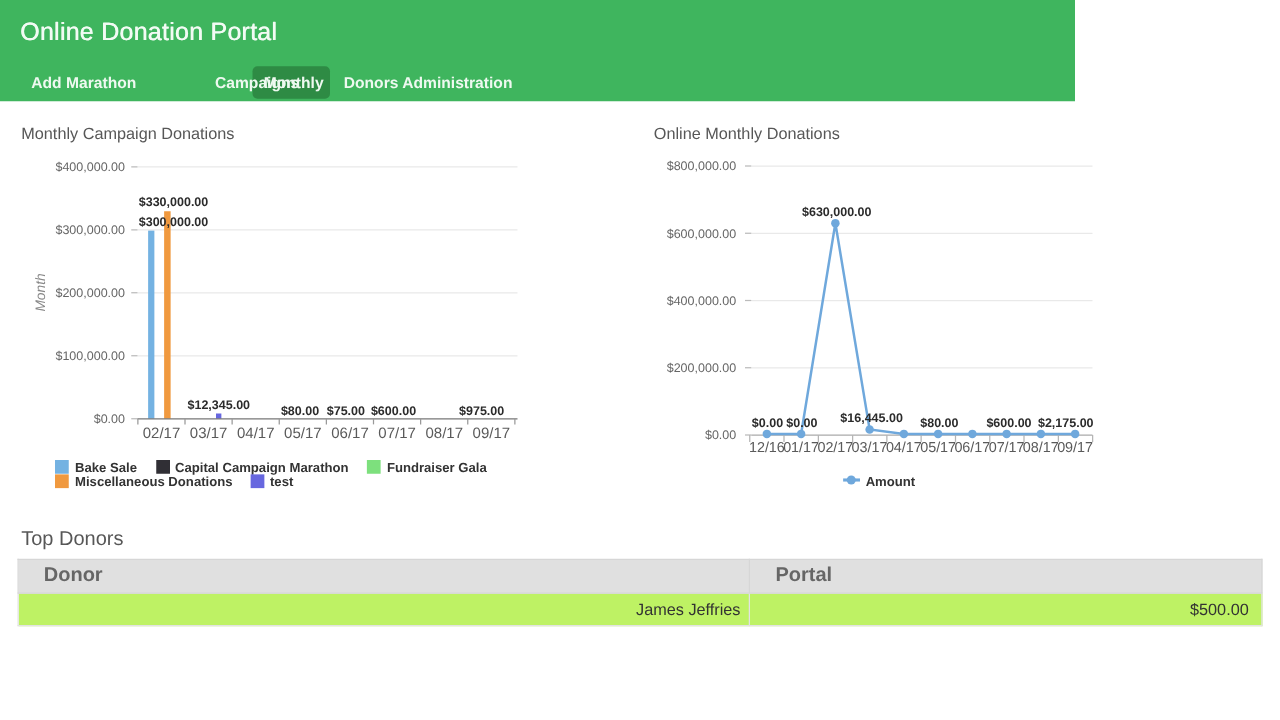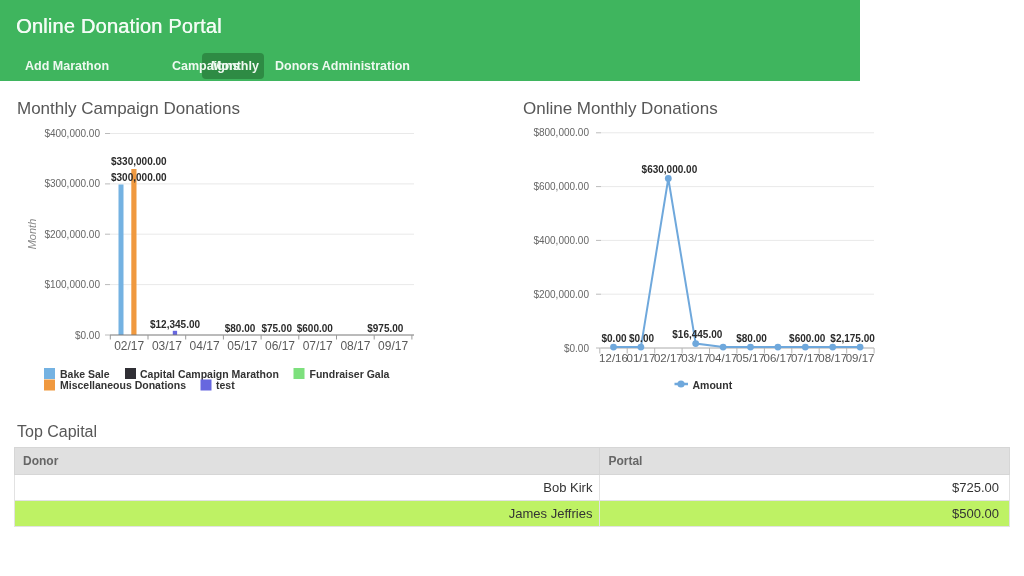--- a/index.html
+++ b/index.html
@@ -4,47 +4,47 @@
 <style>
   * { margin:0; padding:0; box-sizing:border-box; }
   html,body { width:1024px; height:576px; background:#fff; overflow:hidden;
     font-family:"Liberation Sans", sans-serif; }
   .abs { position:absolute; }
   .header { position:absolute; left:0; top:0; width:860px; height:81px; background:#3fb55e; }
   .title { position:absolute; left:16px; top:15px; font-size:20px; color:#f2fbf4; font-weight:normal; letter-spacing:0.2px; text-shadow:0.4px 0 0 #f2fbf4; }
   .nav { position:absolute; top:52px; left:0; width:1024px; height:29px; font-size:12.5px; font-weight:bold; color:#eef9f0; }
   .nav span { position:absolute; top:7px; }
   .navbox { position:absolute; left:202px; top:1px; width:62px; height:26px; background:#2e8b44; border-radius:4px; }
-  .sect { position:absolute; color:#575757; font-size:17px; }
+  .sect { position:absolute; color:#575757; font-size:13px; }
   svg text { font-family:"Liberation Sans", sans-serif; }
   table { border-collapse:collapse; }
   .donors { position:absolute; left:14px; top:447px; width:996px; font-size:13px; color:#333; }
-  .donors th { background:#e0e0e0; color:#666; font-size:12px; text-align:left; font-weight:bold;
-     height:27px; padding:0 8px; border:1px solid #d6d6d6; }
+  .donors th { background:#e0e0e0; color:#666; font-size:16px; text-align:left; font-weight:bold;
+     height:27px; padding:0 20px; border:1px solid #d6d6d6; }
   .donors td { height:26px; text-align:right; border:1px solid #e2e2e2; padding:0 8px; }
   .donors td.c1 { padding-right:7px; }
   .donors td.c2 { padding-right:10px; }
   .donors tr.alt td { background:#bef264; }
 </style>
 </head>
 <body>
 <div class="header">
   <div class="title">Online Donation Portal</div>
   <div class="nav">
     <div class="navbox"></div>
     <span style="left:25px;">Add Marathon</span>
     <span style="left:124px;margin-left:48px;">Campaigns</span>
     <span style="left:211px;">Monthly</span>
     <span style="left:275px;">Donors Administration</span>
   </div>
 </div>
 
 <div class="sect" style="left:17px; top:99px;">Monthly Campaign Donations</div>
 <div class="sect" style="left:523px; top:99px;">Online Monthly Donations</div>
-<div class="sect" style="left:17px; top:423px; font-size:16px;">Top Capital</div>
+<div class="sect" style="left:17px; top:423px; font-size:16px;">Top Donors</div>
 
 <svg class="abs" style="left:0; top:0;" width="1024" height="440" viewBox="0 0 1024 440">
 
   <g stroke="#e9e9e9" stroke-width="1">
     <line x1="110" y1="133.5" x2="414" y2="133.5"></line>
     <line x1="110" y1="183.9" x2="414" y2="183.9"></line>
     <line x1="110" y1="234.2" x2="414" y2="234.2"></line>
     <line x1="110" y1="284.6" x2="414" y2="284.6"></line>
   </g>
 
@@ -197,22 +197,18 @@
 <table class="donors">
   <colgroup>
       <col style="width:586px">
       <col style="width:410px">
     </colgroup>
   <tbody>
       <tr>
         <th>Donor</th>
         <th>Portal</th>
       </tr>
-  <tr>
-        <td class="c1">Bob Kirk</td>
-        <td class="c2">$725.00</td>
-      </tr>
   <tr class="alt">
         <td class="c1">James Jeffries</td>
         <td class="c2">$500.00</td>
       </tr>
 </tbody>
   </table>
 
 </body></html>

